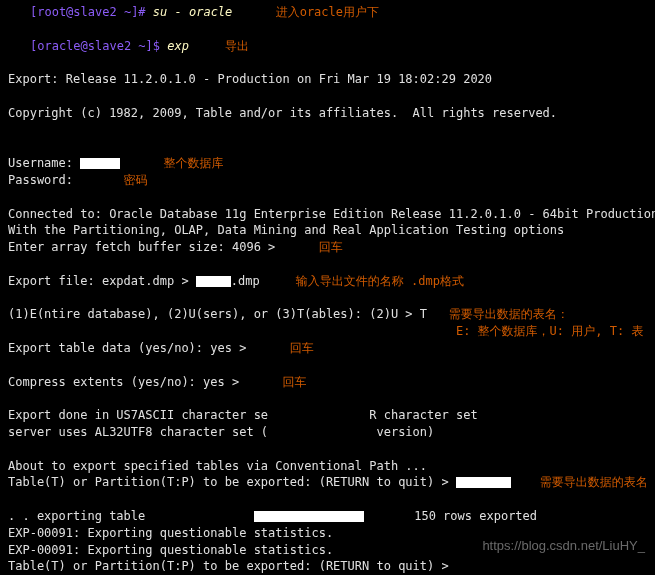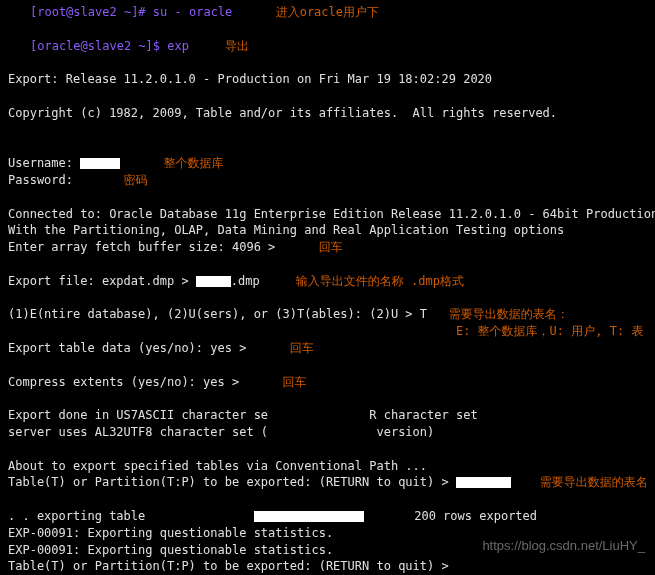--- a/index.html
+++ b/index.html
@@ -12,21 +12,21 @@
       line-height: 1.4;
       width: 655px;
       height: 575px;
       box-sizing: border-box;
       overflow: hidden;
       position: relative;
     }
     .line { white-space: pre; }
     .annot { color: #d05a00; text-align: right; }
     .prompt-root { color: #8b5cf6; margin-left: 22px; }
-    .input-text { color: #8b5cf6; }
+    .input-text { color: #fef9c3; font-style: italic; }
     .redacted {
       display: inline-block;
       background: #fff;
       height: 11px;
       vertical-align: middle;
     }
     .w40 { width: 40px; }
     .w35 { width: 35px; }
     .w55 { width: 55px; }
     .w110 { width: 110px; }
@@ -72,18 +72,18 @@
 <div class="line"><span>Export table data (yes/no): yes &gt; </span><span class="annot">     回车</span></div>
 <div class="line"> </div>
 <div class="line"><span>Compress extents (yes/no): yes &gt; </span><span class="annot">     回车</span></div>
 <div class="line"> </div>
 <div class="line"><span>Export done in US7ASCII character se</span><span>              R character set</span></div>
 <div class="line"><span>server uses AL32UTF8 character set (</span><span>               version)</span></div>
 <div class="line"> </div>
 <div class="line">About to export specified tables via Conventional Path ...</div>
 <div class="line"><span>Table(T) or Partition(T:P) to be exported: (RETURN to quit) &gt; </span><span class="redacted w55"></span><span class="annot">    需要导出数据的表名</span></div>
 <div class="line"> </div>
-<div class="line"><span>. . exporting table               </span><span class="redacted w110"></span><span>       200 rows exported</span></div>
+<div class="line"><span>. . exporting table               </span><span class="redacted w110"></span><span>       150 rows exported</span></div>
 <div class="line">EXP-00091: Exporting questionable statistics.</div>
 <div class="line">EXP-00091: Exporting questionable statistics.</div>
 <div class="line">Table(T) or Partition(T:P) to be exported: (RETURN to quit) &gt; </div>
 
 <div class="watermark">https://blog.csdn.net/LiuHY_</div>
 
 </body></html>

